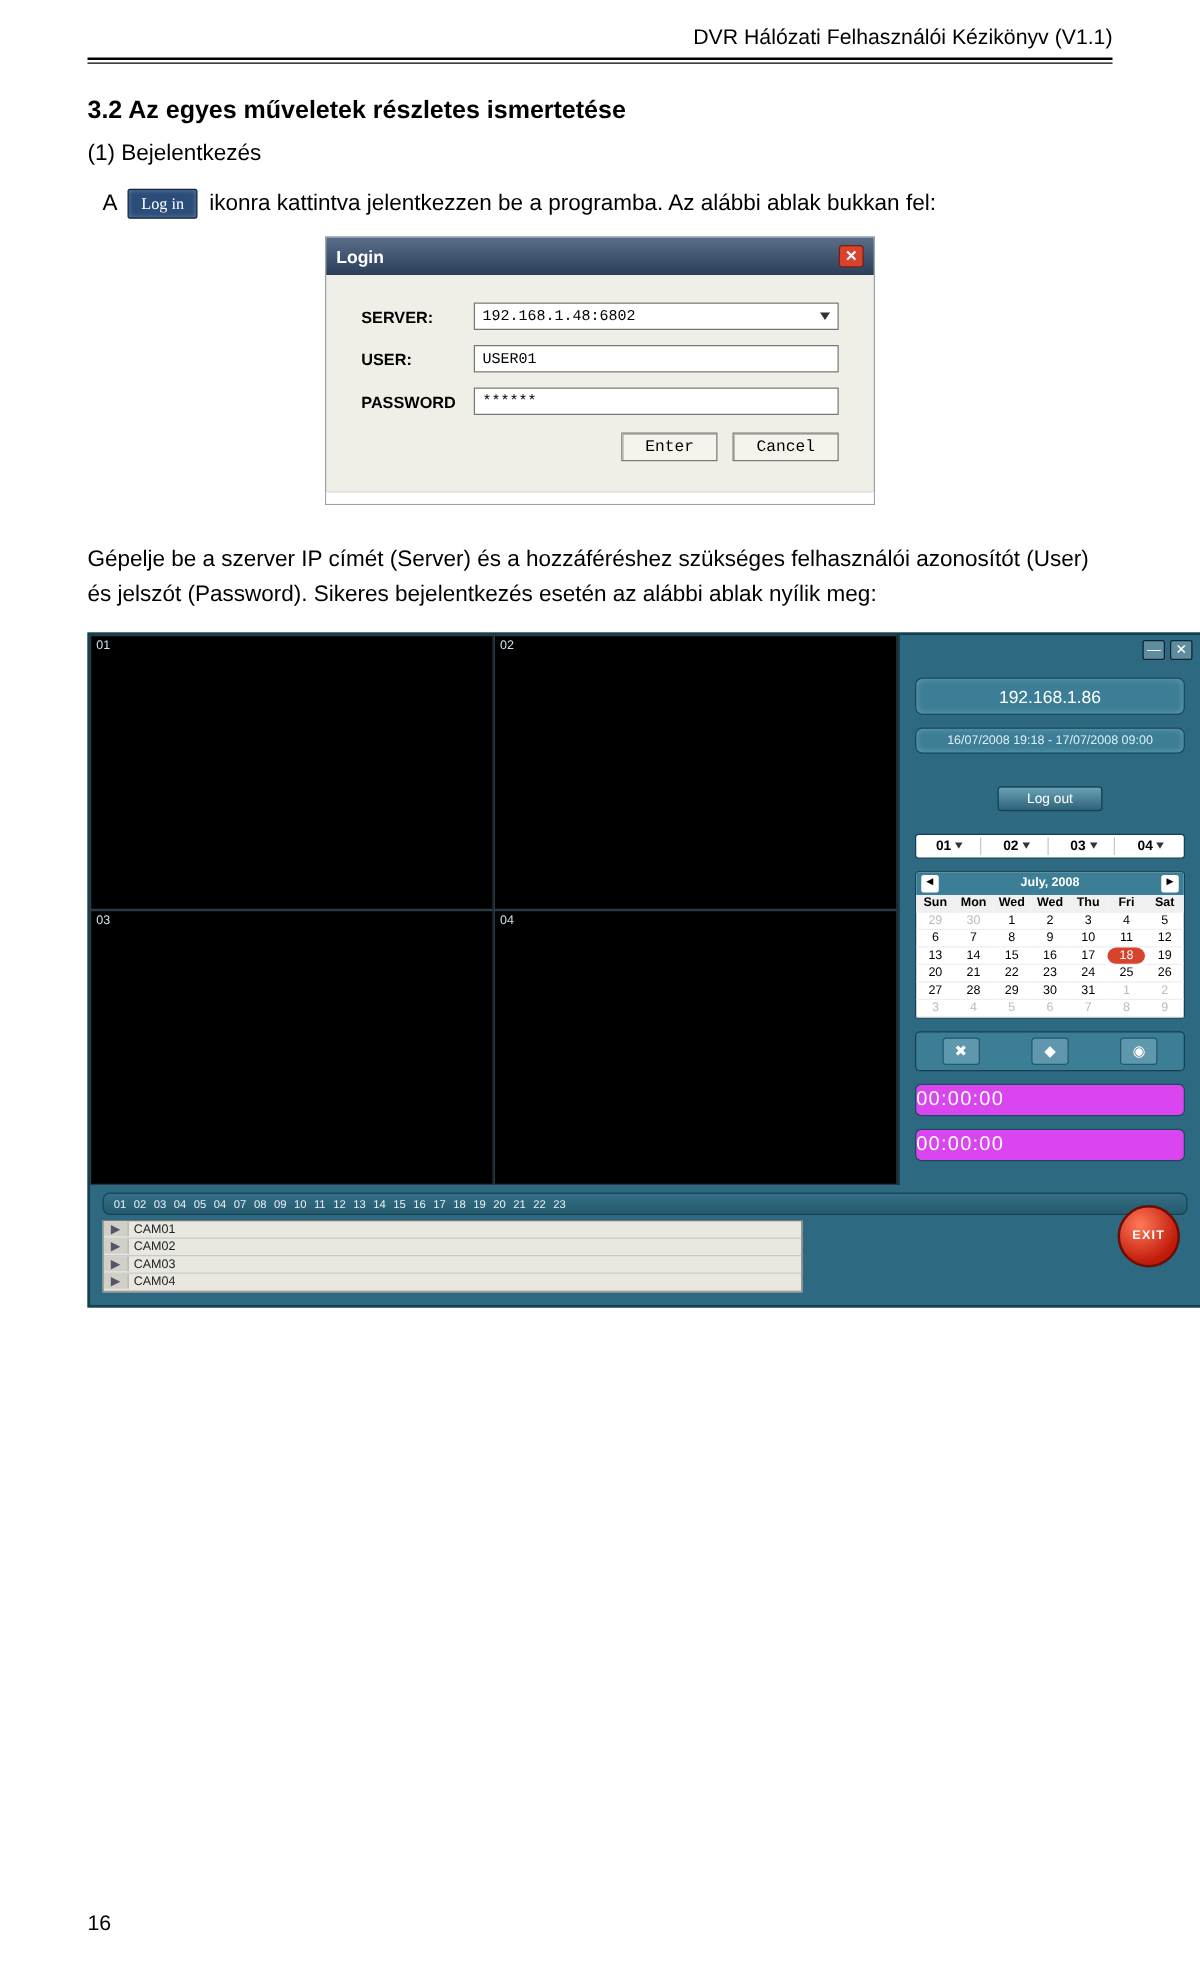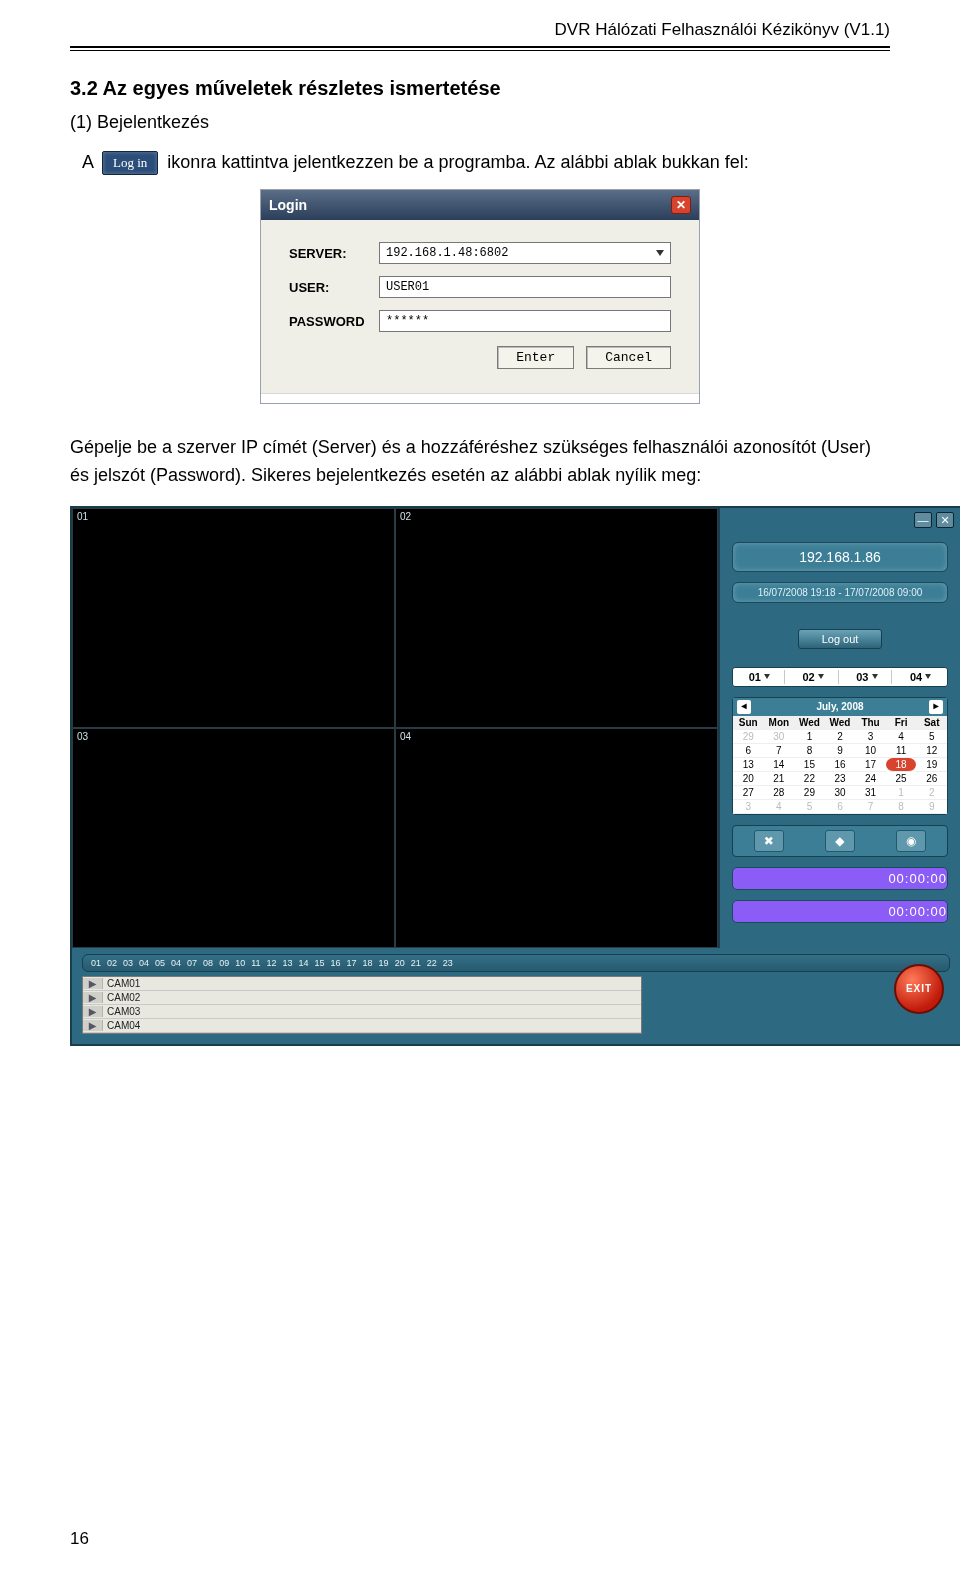--- a/index.html
+++ b/index.html
@@ -287,26 +287,26 @@
     width: 30px; height: 22px;
     background: #5f97ac;
     border: 1px solid #22596d;
     border-radius: 3px;
     font-size: 12px;
     line-height: 20px;
     text-align: center;
     color: #fff;
   }
   .timer-pill {
-    background: #8b5cf6;
+    background: #d946ef;
     border: 1px solid #1a4a5c;
     border-radius: 5px;
     color: #fff;
-    font-size: 13px;
-    text-align: right;
+    font-size: 16px;
+    text-align: left;
     padding: 3px 0;
     letter-spacing: 1px;
   }
 
   .dvr-bottom { padding: 6px 10px 10px 10px; position: relative; }
   .timeline {
     display: flex;
     align-items: center;
     gap: 2px;
     font-size: 9px;

